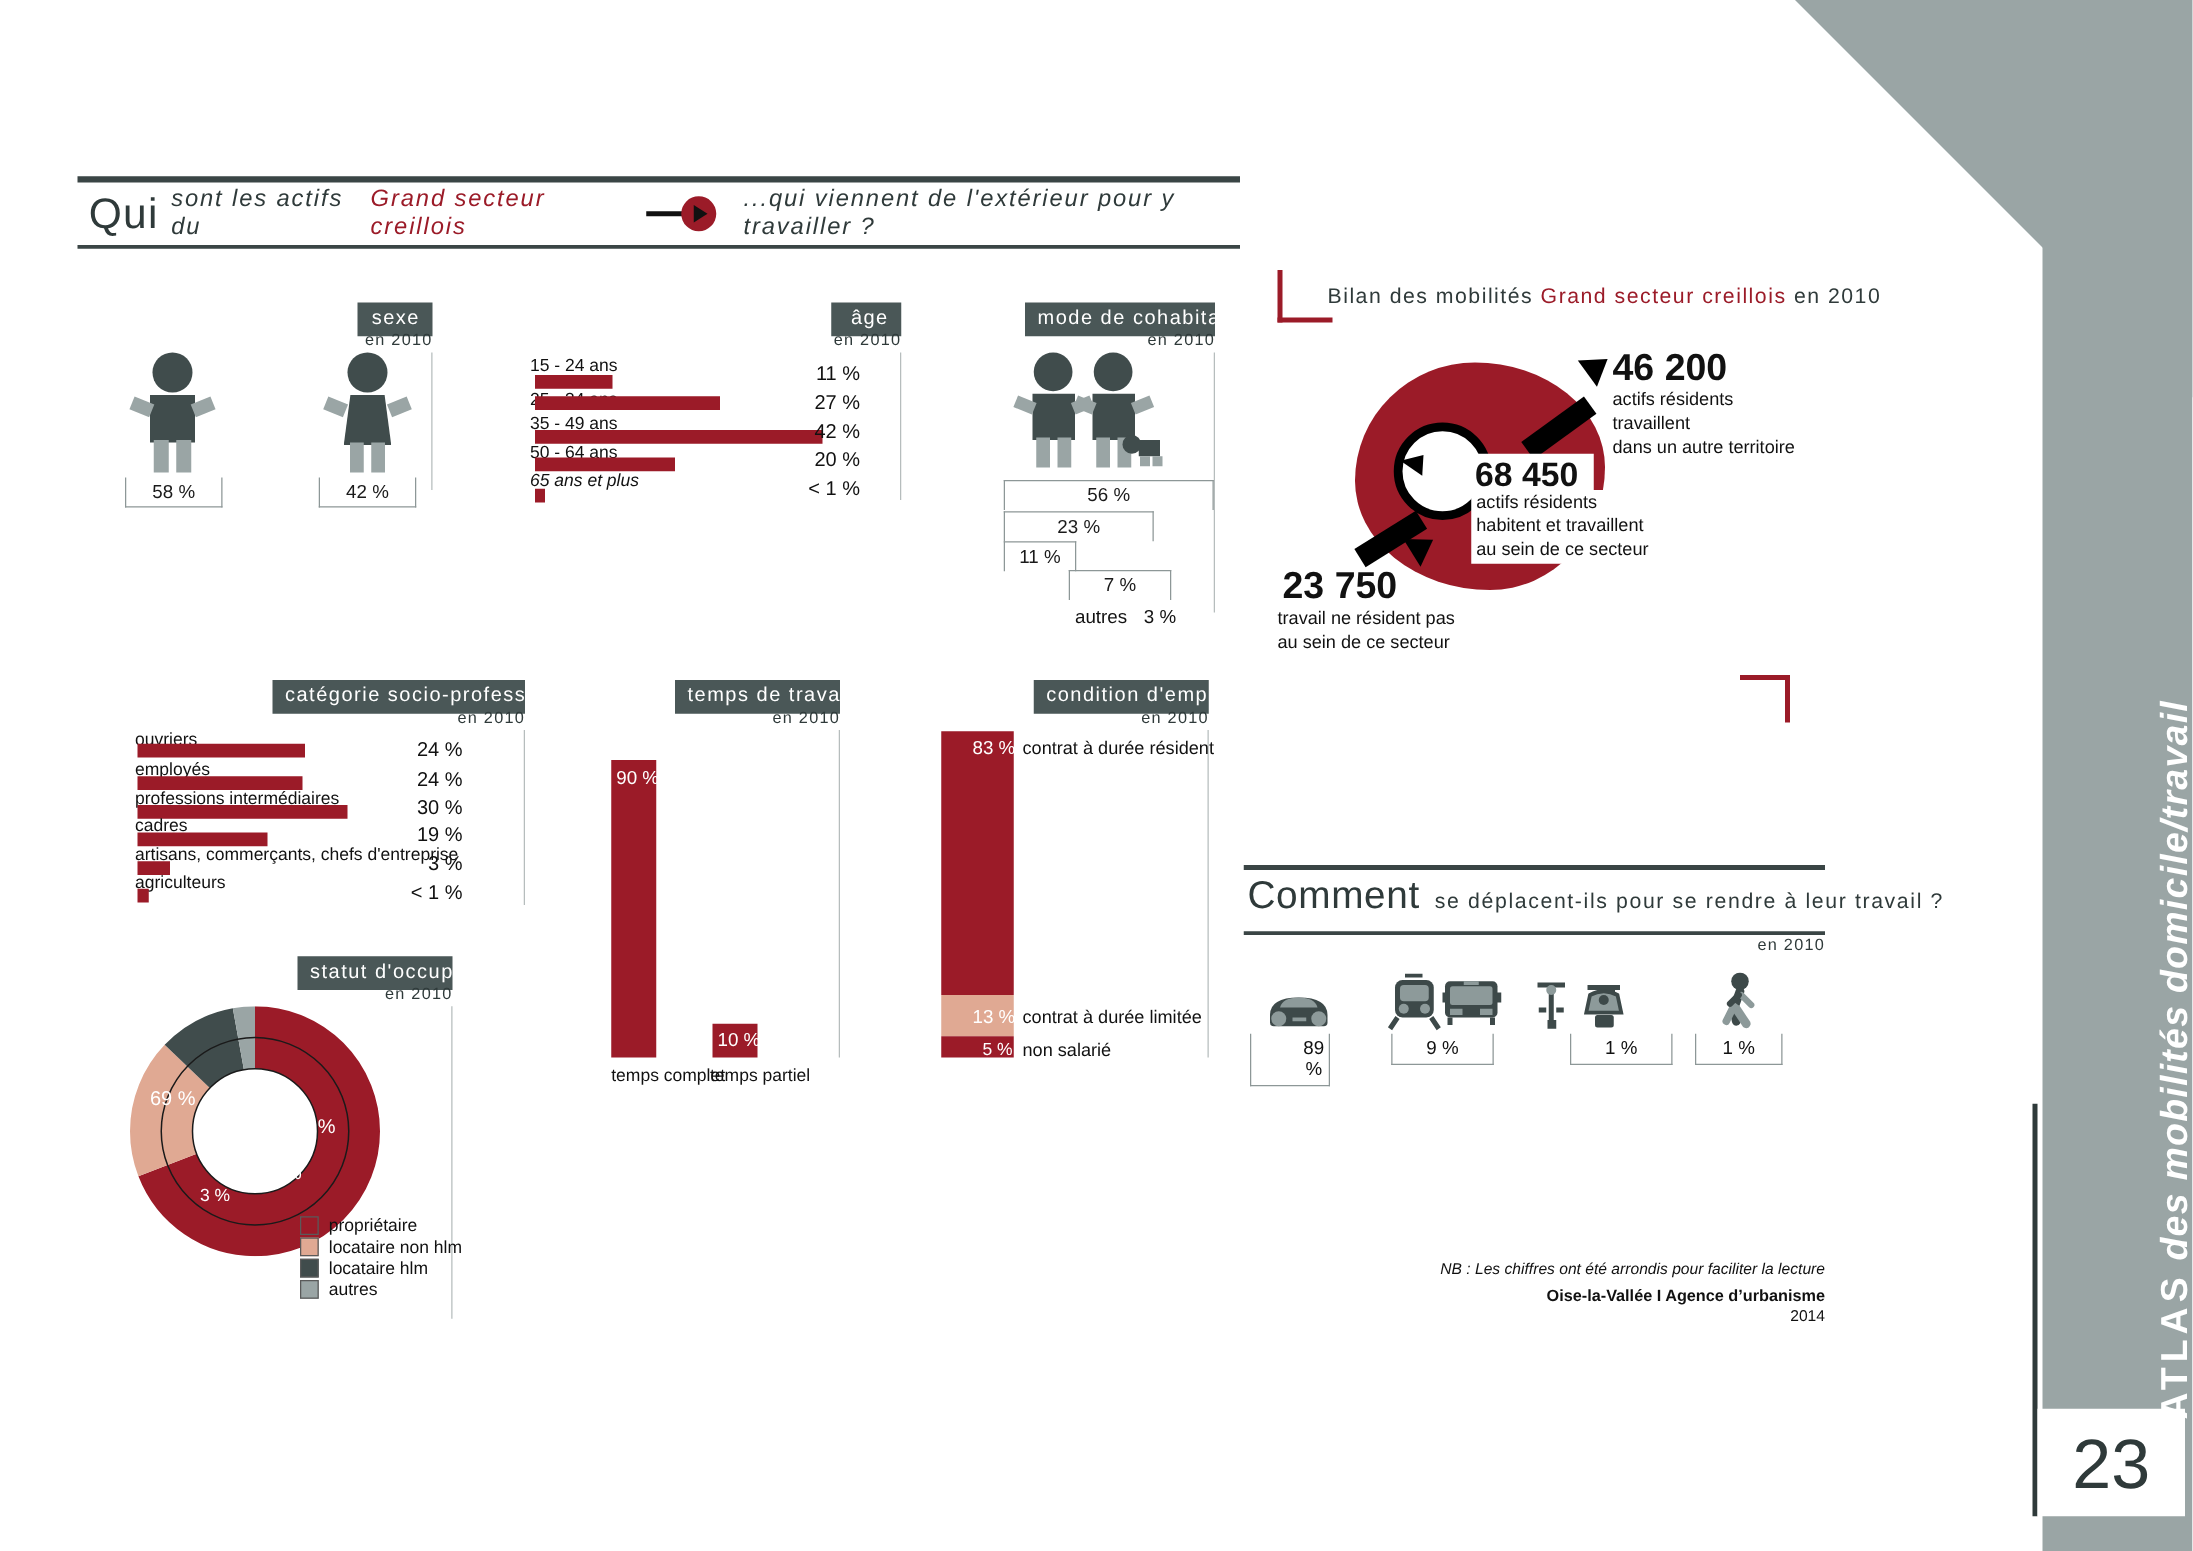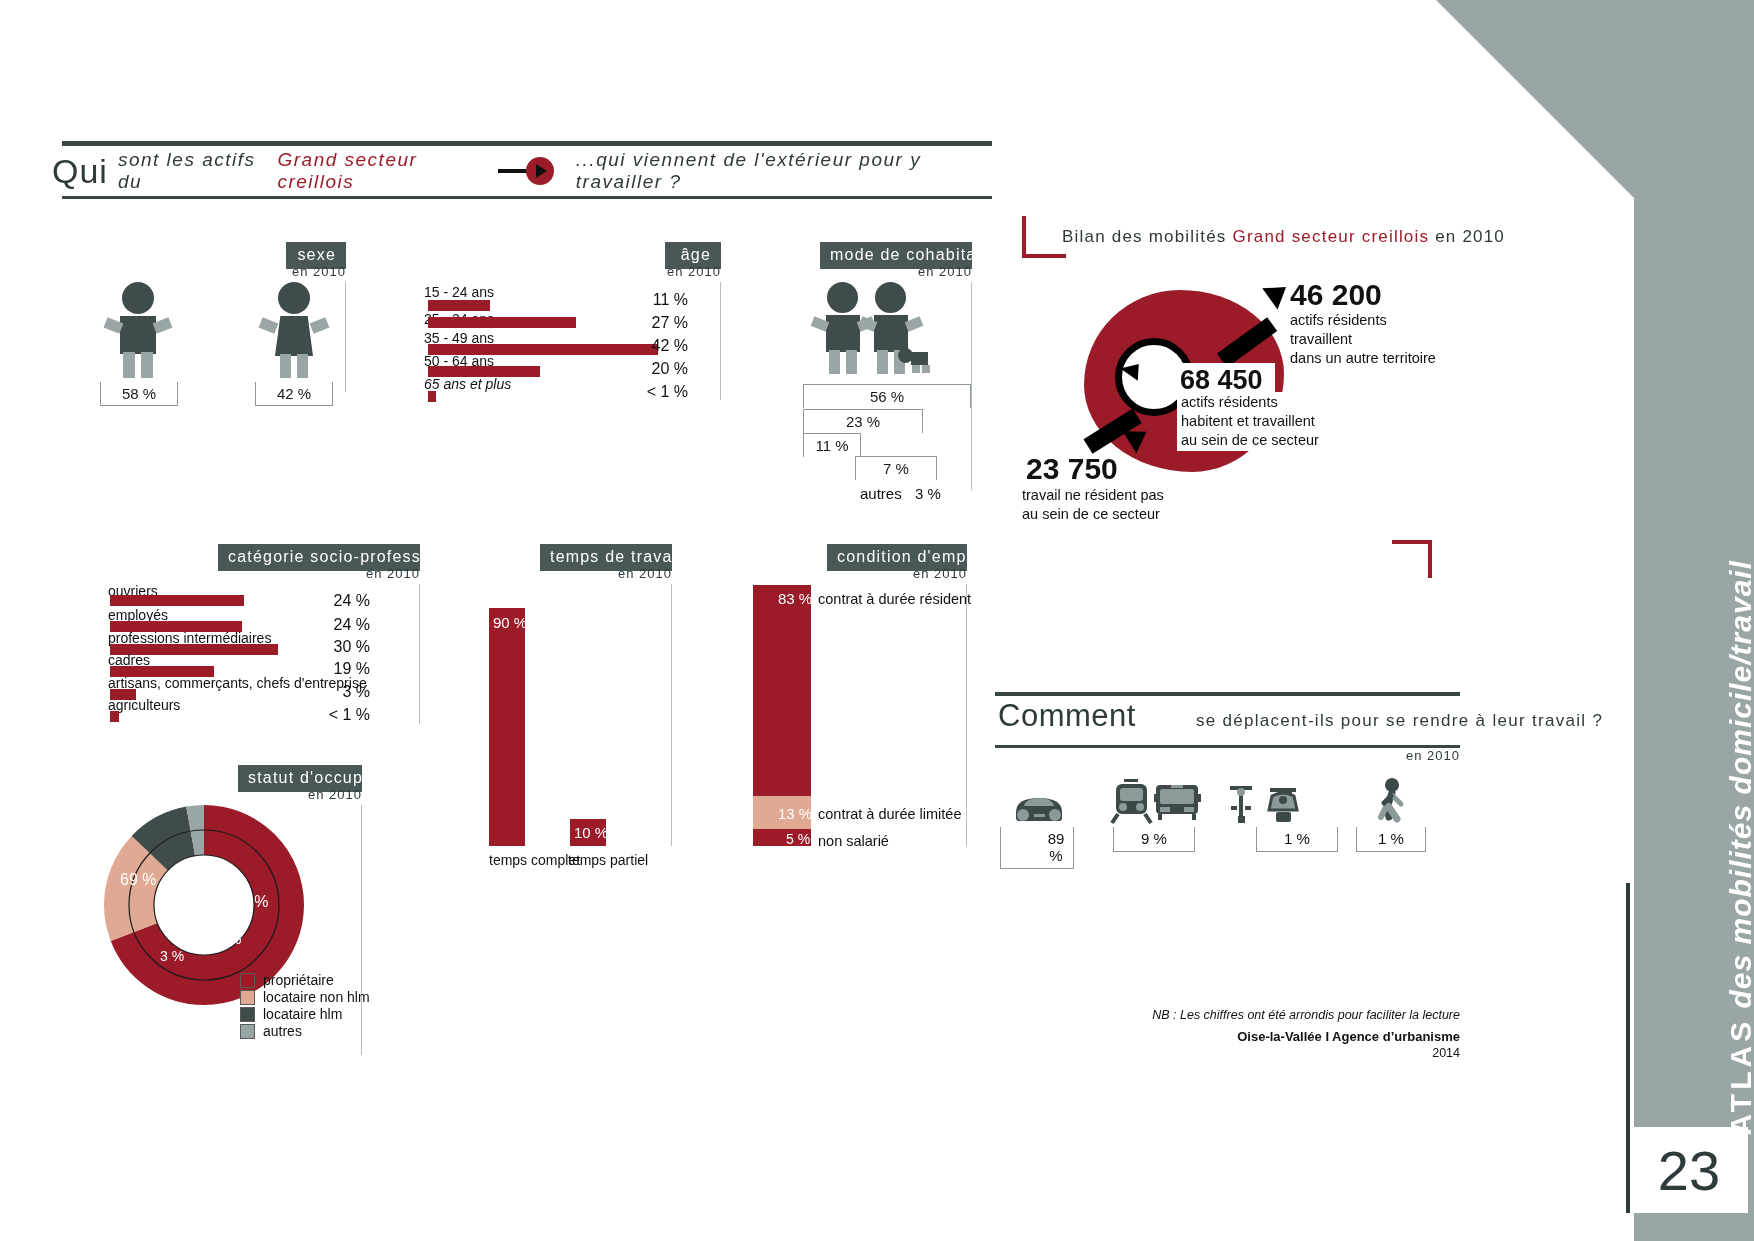--- a/index.html
+++ b/index.html
@@ -53,21 +53,21 @@
   }
 
   
   .hdr-rule-top {
     position:absolute; left:62px; top:141px; width:930px; height:5px; background:#3a4545;
   }
   .hdr-rule-bot {
     position:absolute; left:62px; top:196px; width:930px; height:3px; background:#3a4545;
   }
   .hdr {
-    position: absolute; left: 52px; top: 148px; width: 930px; height: 46px;
+    position: absolute; left: 71px; top: 148px; width: 930px; height: 46px;
     display: flex; align-items: center; gap: 10px;
   }
   .hdr .q { font-size: 34px; color:#2f3a3a; letter-spacing:1px;}
   .hdr .t { font-size: 19px; color:#2f3a3a; letter-spacing:1.5px;font-style:italic; }
   .hdr .red { color: #9b1b28; letter-spacing:1.5px; }
   .arrow-dot {
     display:inline-flex; align-items:center; margin: 0 12px;
   }
   .arrow-dot .line { width:30px; height:4px; background:#111; }
   .arrow-dot .circ {
@@ -169,21 +169,21 @@
   .donut-wrap { position:absolute; }
   .donut-pct { position:absolute; color:#fff; font-size:16px; white-space:nowrap; }
   .legend-item { position:absolute; display:flex; align-items:center; gap:8px; font-size:14px; color:#111; }
   .legend-sw { width:15px; height:15px; border:1px solid #5a5a5a; }
 
   
   .c-rule-top { position:absolute; left:995px; top:692px; width:465px; height:4px; background:#3a4545; }
   .c-rule-bot { position:absolute; left:995px; top:745px; width:465px; height:3px; background:#3a4545; }
   .c-hdr { position:absolute; left:998px; top:698px; display:flex; align-items:baseline; gap:12px; }
   .c-hdr .q { font-size:31px; color:#2f3a3a; letter-spacing:0.5px; }
-  .c-hdr .t { font-size:17px; color:#2f3a3a; letter-spacing:1.3px;margin-left:48px; }
+  .c-hdr .t { font-size:17px; color:#2f3a3a; letter-spacing:1.3px; }
   .c-year { position:absolute; left:1330px; top:748px; width:130px; text-align:right; font-size:13px; color:#2f3a3a; letter-spacing:1px; }
 
   
   .tr-item { position:absolute; }
   .tr-box {
     position:absolute; text-align:center; font-size:15px; color:#111;
     border-left:1px solid #8d9797; border-right:1px solid #8d9797; border-bottom:1px solid #8d9797;
     padding:3px 0 4px 0;
   }
 
@@ -445,21 +445,21 @@
 
   <div class="tr-item" style="left:1008px; top:782px;">
     <svg width="62" height="44" viewBox="0 0 62 44">
       <path d="M8 30 q0-14 23-14 q23 0 23 14 v6 q0 3-3 3 h-40 q-3 0-3-3 z" fill="#3d4949"></path>
       <path d="M16 24 q2-8 15-8 q13 0 15 8 z" fill="#8d9a9a"></path>
       <circle cx="15" cy="33" r="6" fill="#8d9a9a"></circle>
         <circle cx="47" cy="33" r="6" fill="#8d9a9a"></circle>
       <rect x="26" y="32" width="11" height="3" fill="#8d9a9a"></rect>
     </svg>
   </div>
-  <div class="tr-box" style="left:1000px; top:827px; width:74px;padding-left:38px;">89 %</div>
+  <div class="tr-box" style="left:1000px; top:827px; width:64px;padding-left:38px;">89 %</div>
 
   <div class="tr-item" style="left:1108px; top:776px;">
     <svg width="96" height="50" viewBox="0 0 96 50">
       <rect x="16" y="3" width="14" height="3" fill="#3d4949"></rect>
       <rect x="8" y="8" width="31" height="30" rx="6" fill="#3d4949"></rect>
       <rect x="12" y="12" width="23" height="13" rx="3" fill="#8d9a9a"></rect>
       <circle cx="15" cy="31" r="4" fill="#8d9a9a"></circle>
         <circle cx="32" cy="31" r="4" fill="#8d9a9a"></circle>
       <path d="M10 38 L4 47 M37 38 L43 47" stroke="#3d4949" stroke-width="4"></path>
       <rect x="48" y="9" width="42" height="29" rx="4" fill="#3d4949"></rect>

